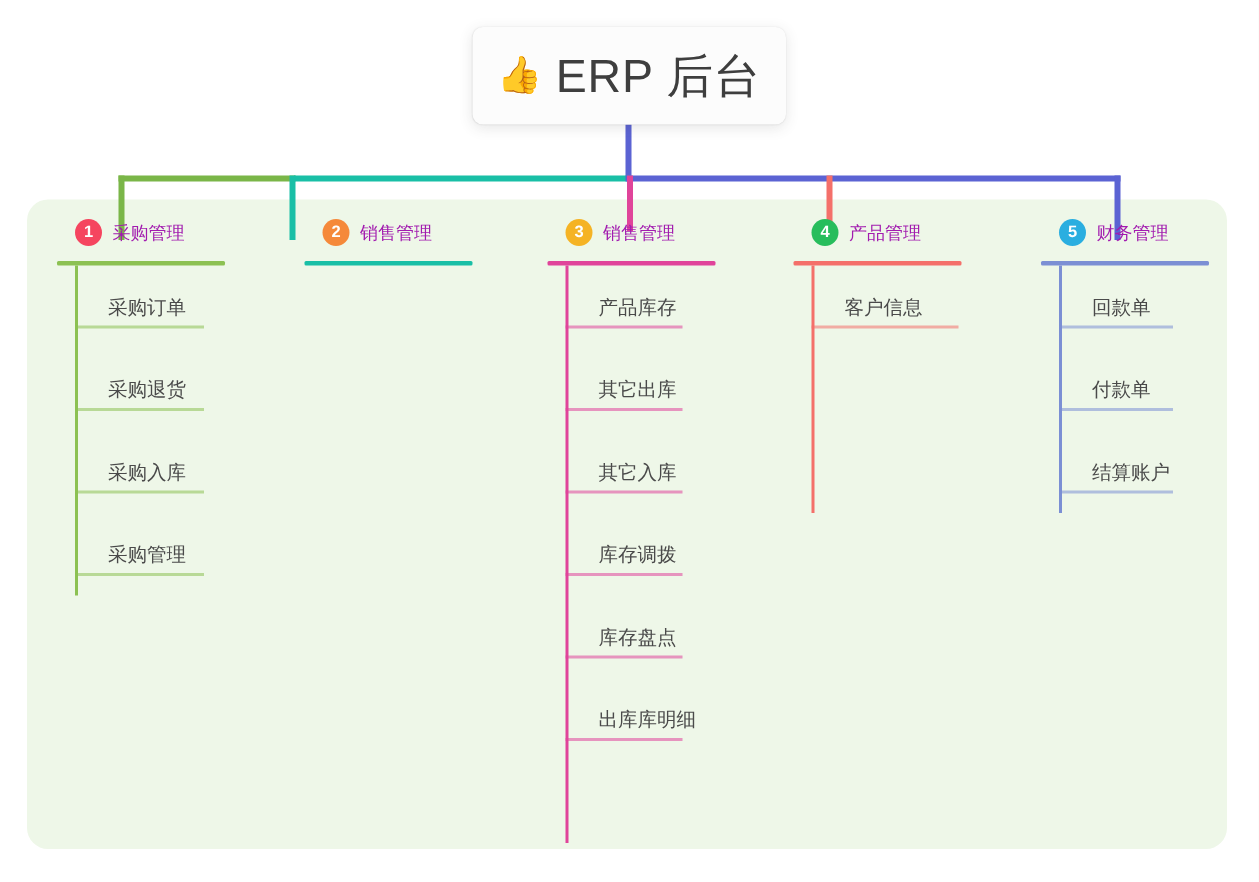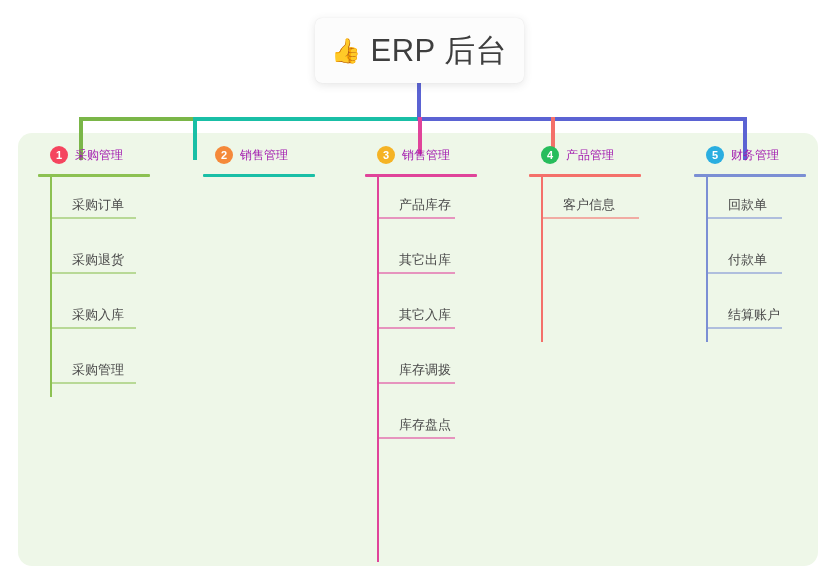--- a/index.html
+++ b/index.html
@@ -212,20 +212,24 @@
             <div class="item-rule" style="background: rgb(224, 68, 154); width: 78px; opacity: 0.55;"></div>
           </div>
           <div class="item">
             <span class="item-label">库存调拨</span>
             <div class="item-rule" style="background: rgb(224, 68, 154); width: 78px; opacity: 0.55;"></div>
           </div>
           <div class="item">
             <span class="item-label">库存盘点</span>
             <div class="item-rule" style="background: rgb(224, 68, 154); width: 78px; opacity: 0.55;"></div>
           </div>
+          <div class="item">
+            <span class="item-label">出库库明细</span>
+            <div class="item-rule" style="background: rgb(224, 68, 154); width: 78px; opacity: 0.55;"></div>
+          </div>
         </div>
       </div>
       <div class="column" style="left: 529px;">
         <div class="col-head">
           <span class="badge" style="background: rgb(39, 189, 92);">4</span>
           <span class="col-title">产品管理</span>
         </div>
         <div class="head-rule" style="background: rgb(244, 112, 106); width: 112px;"></div>
         <div class="items">
           <div class="spine" style="background: rgb(244, 112, 106); height: 165px;"></div>

